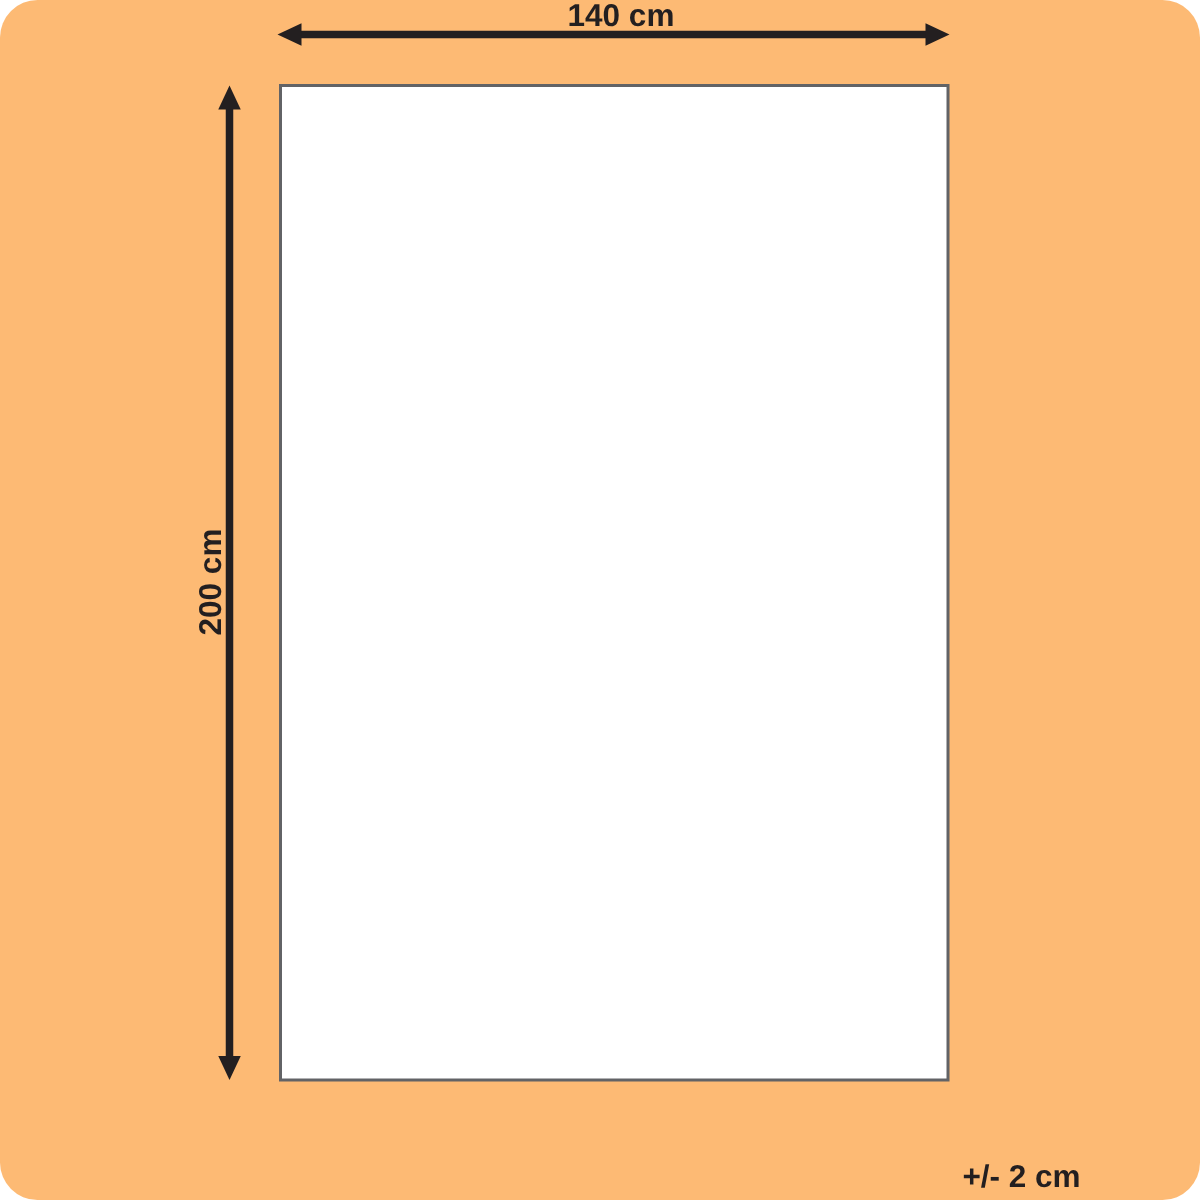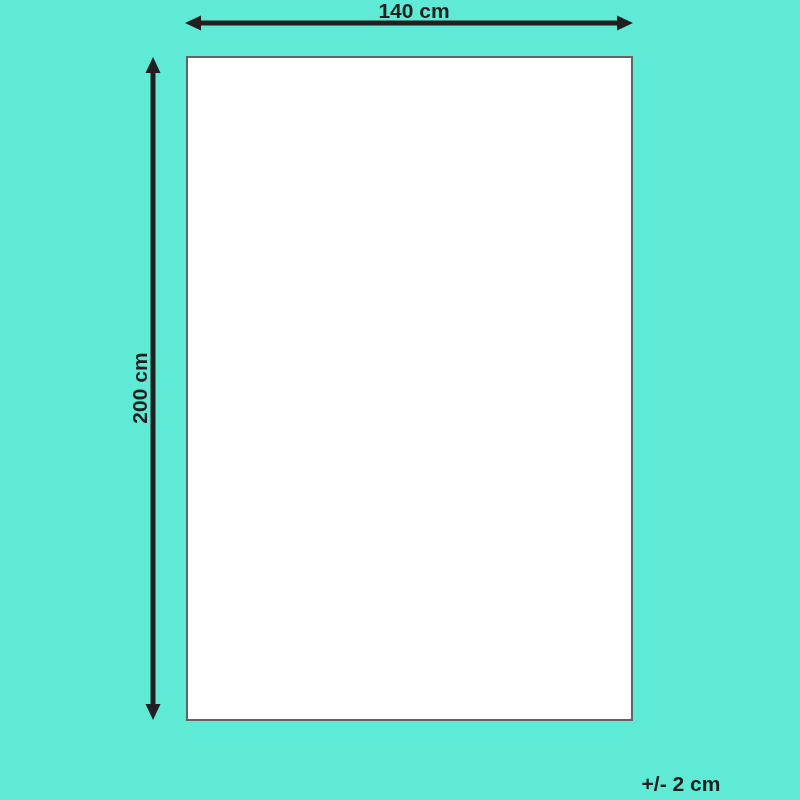--- a/index.html
+++ b/index.html
@@ -4,22 +4,23 @@
 <style>
   html, body {
     margin: 0;
     padding: 0;
     background: #ffffff;
   }
   .canvas {
     position: relative;
     width: 800px;
     height: 800px;
-    background: #5eead4;
+    background: #fdba74;
     overflow: hidden;
+    border-radius: 25px;
   }
   svg {
     display: block;
   }
   .dim-label {
     font-family: "Liberation Sans", "DejaVu Sans", sans-serif;
     font-weight: 700;
     font-size: 21px;
     fill: #231f20;
     letter-spacing: 0px;

